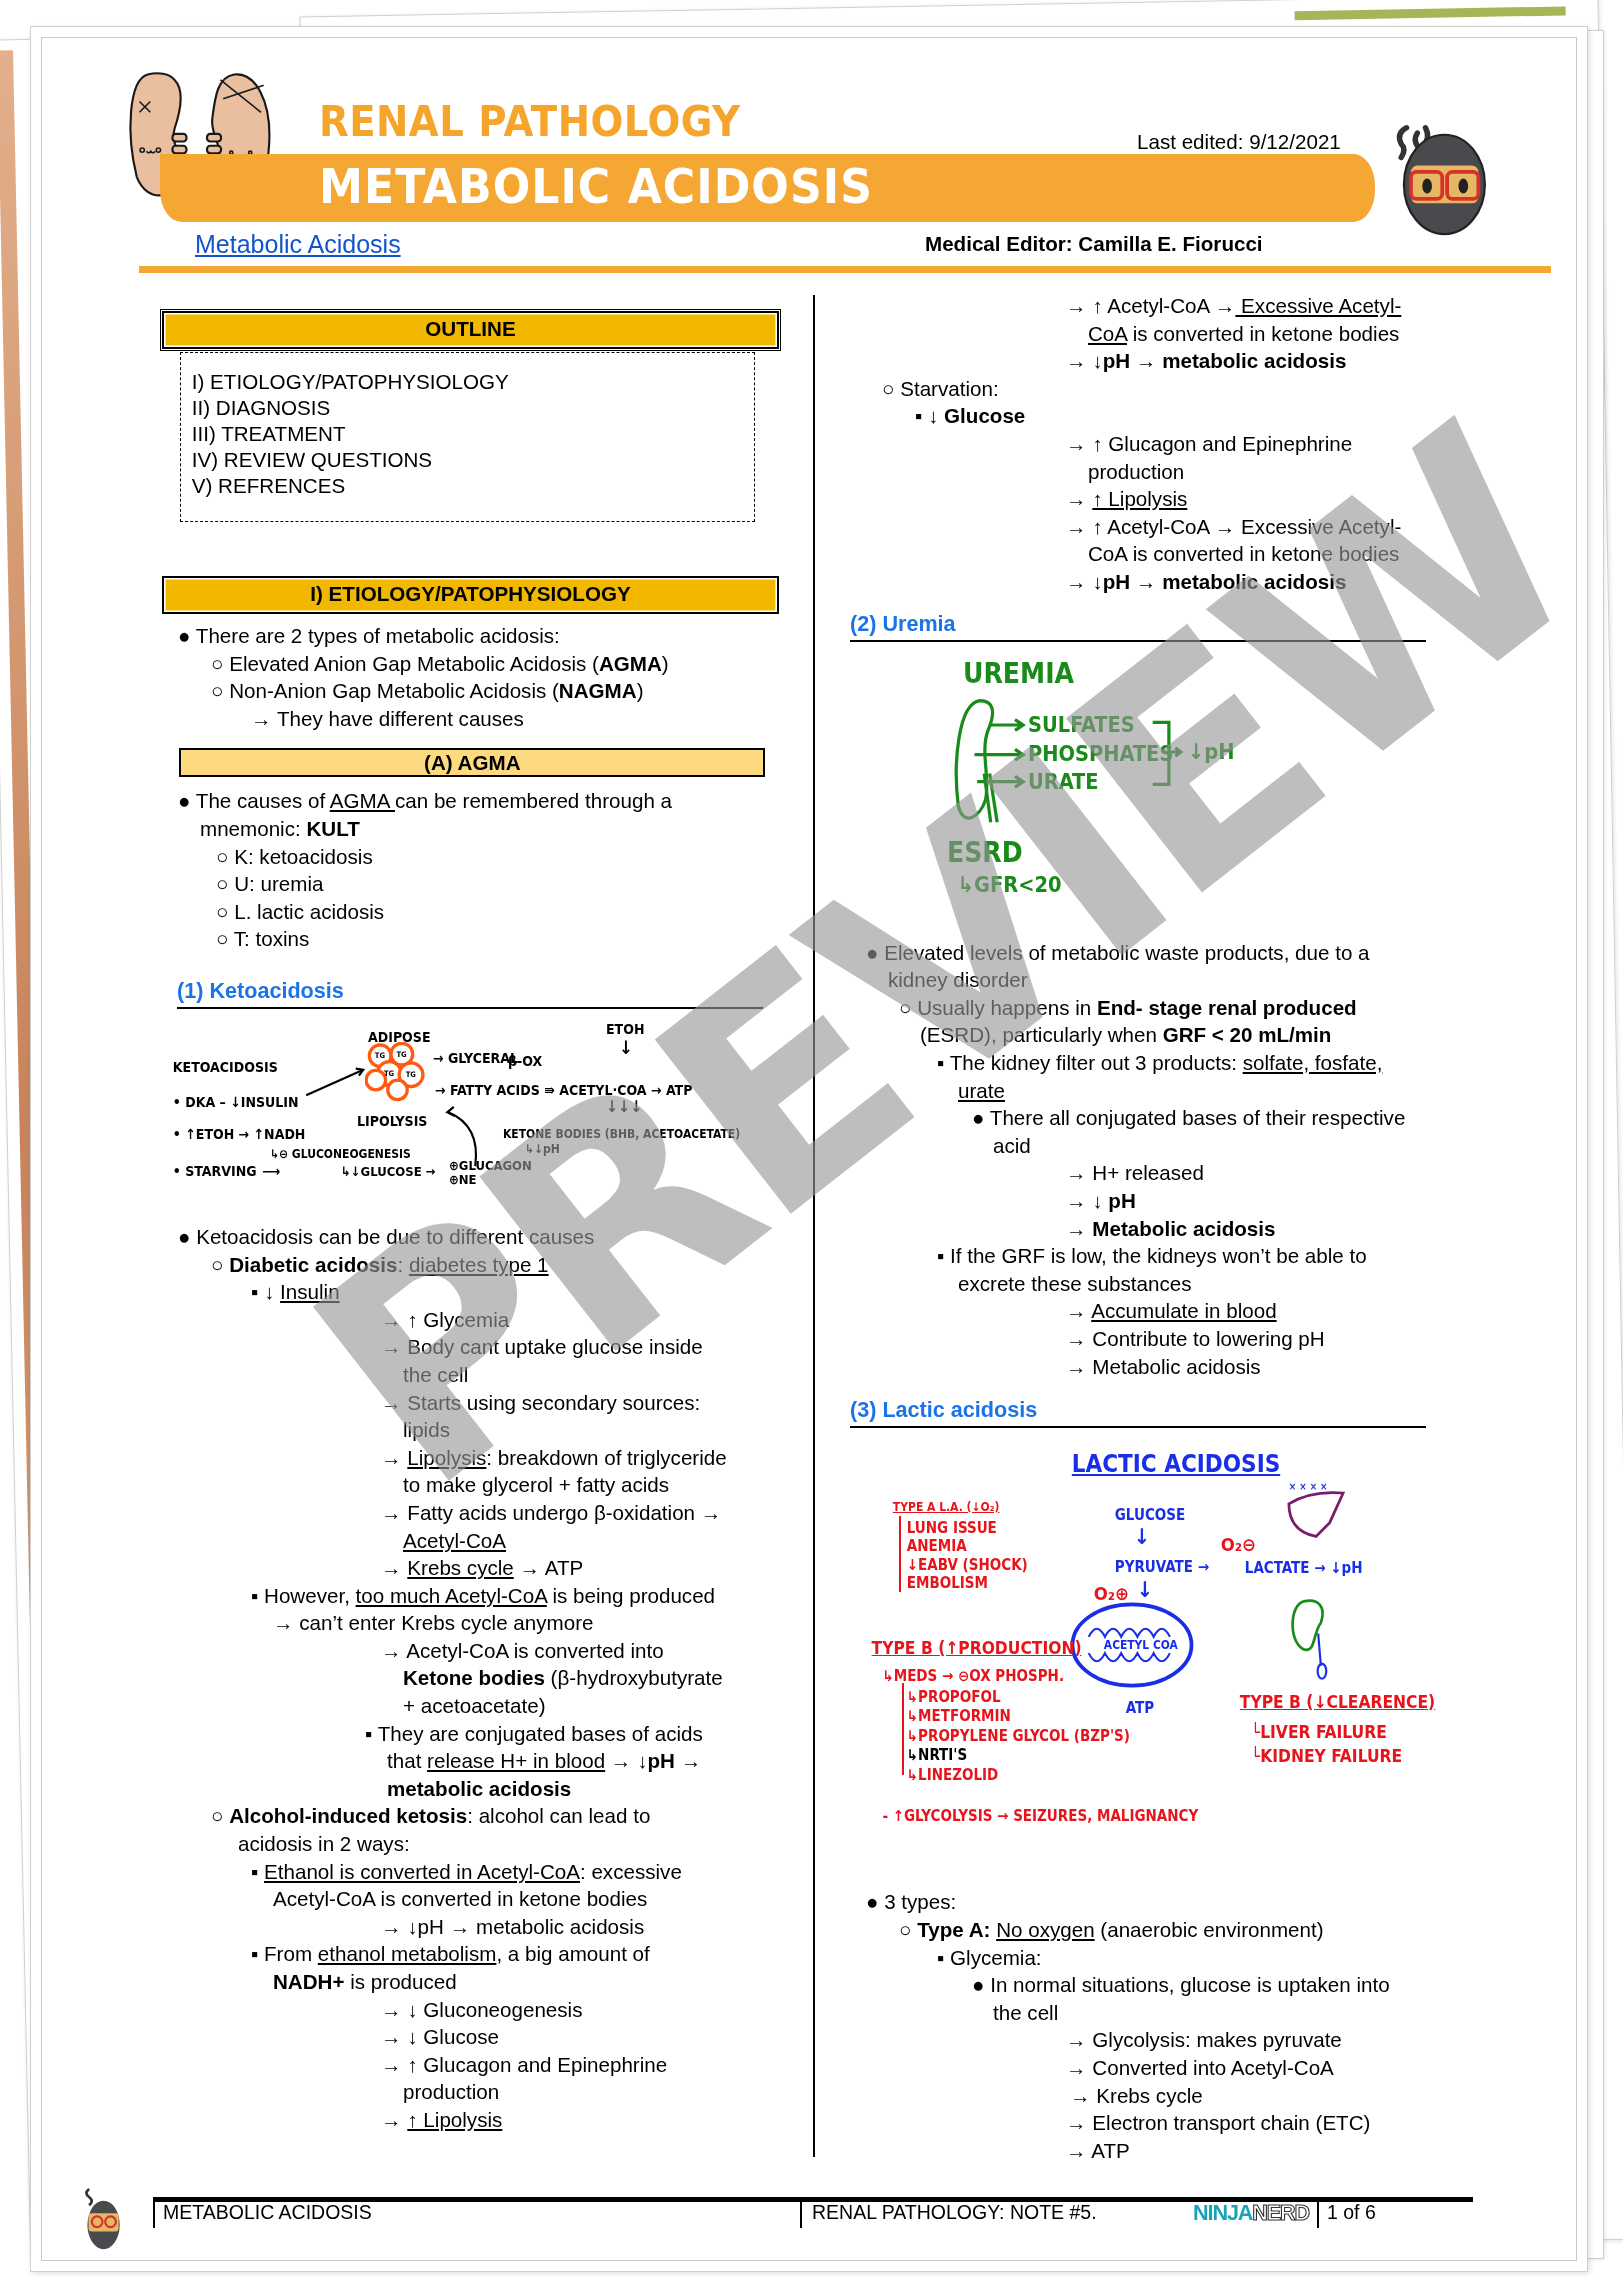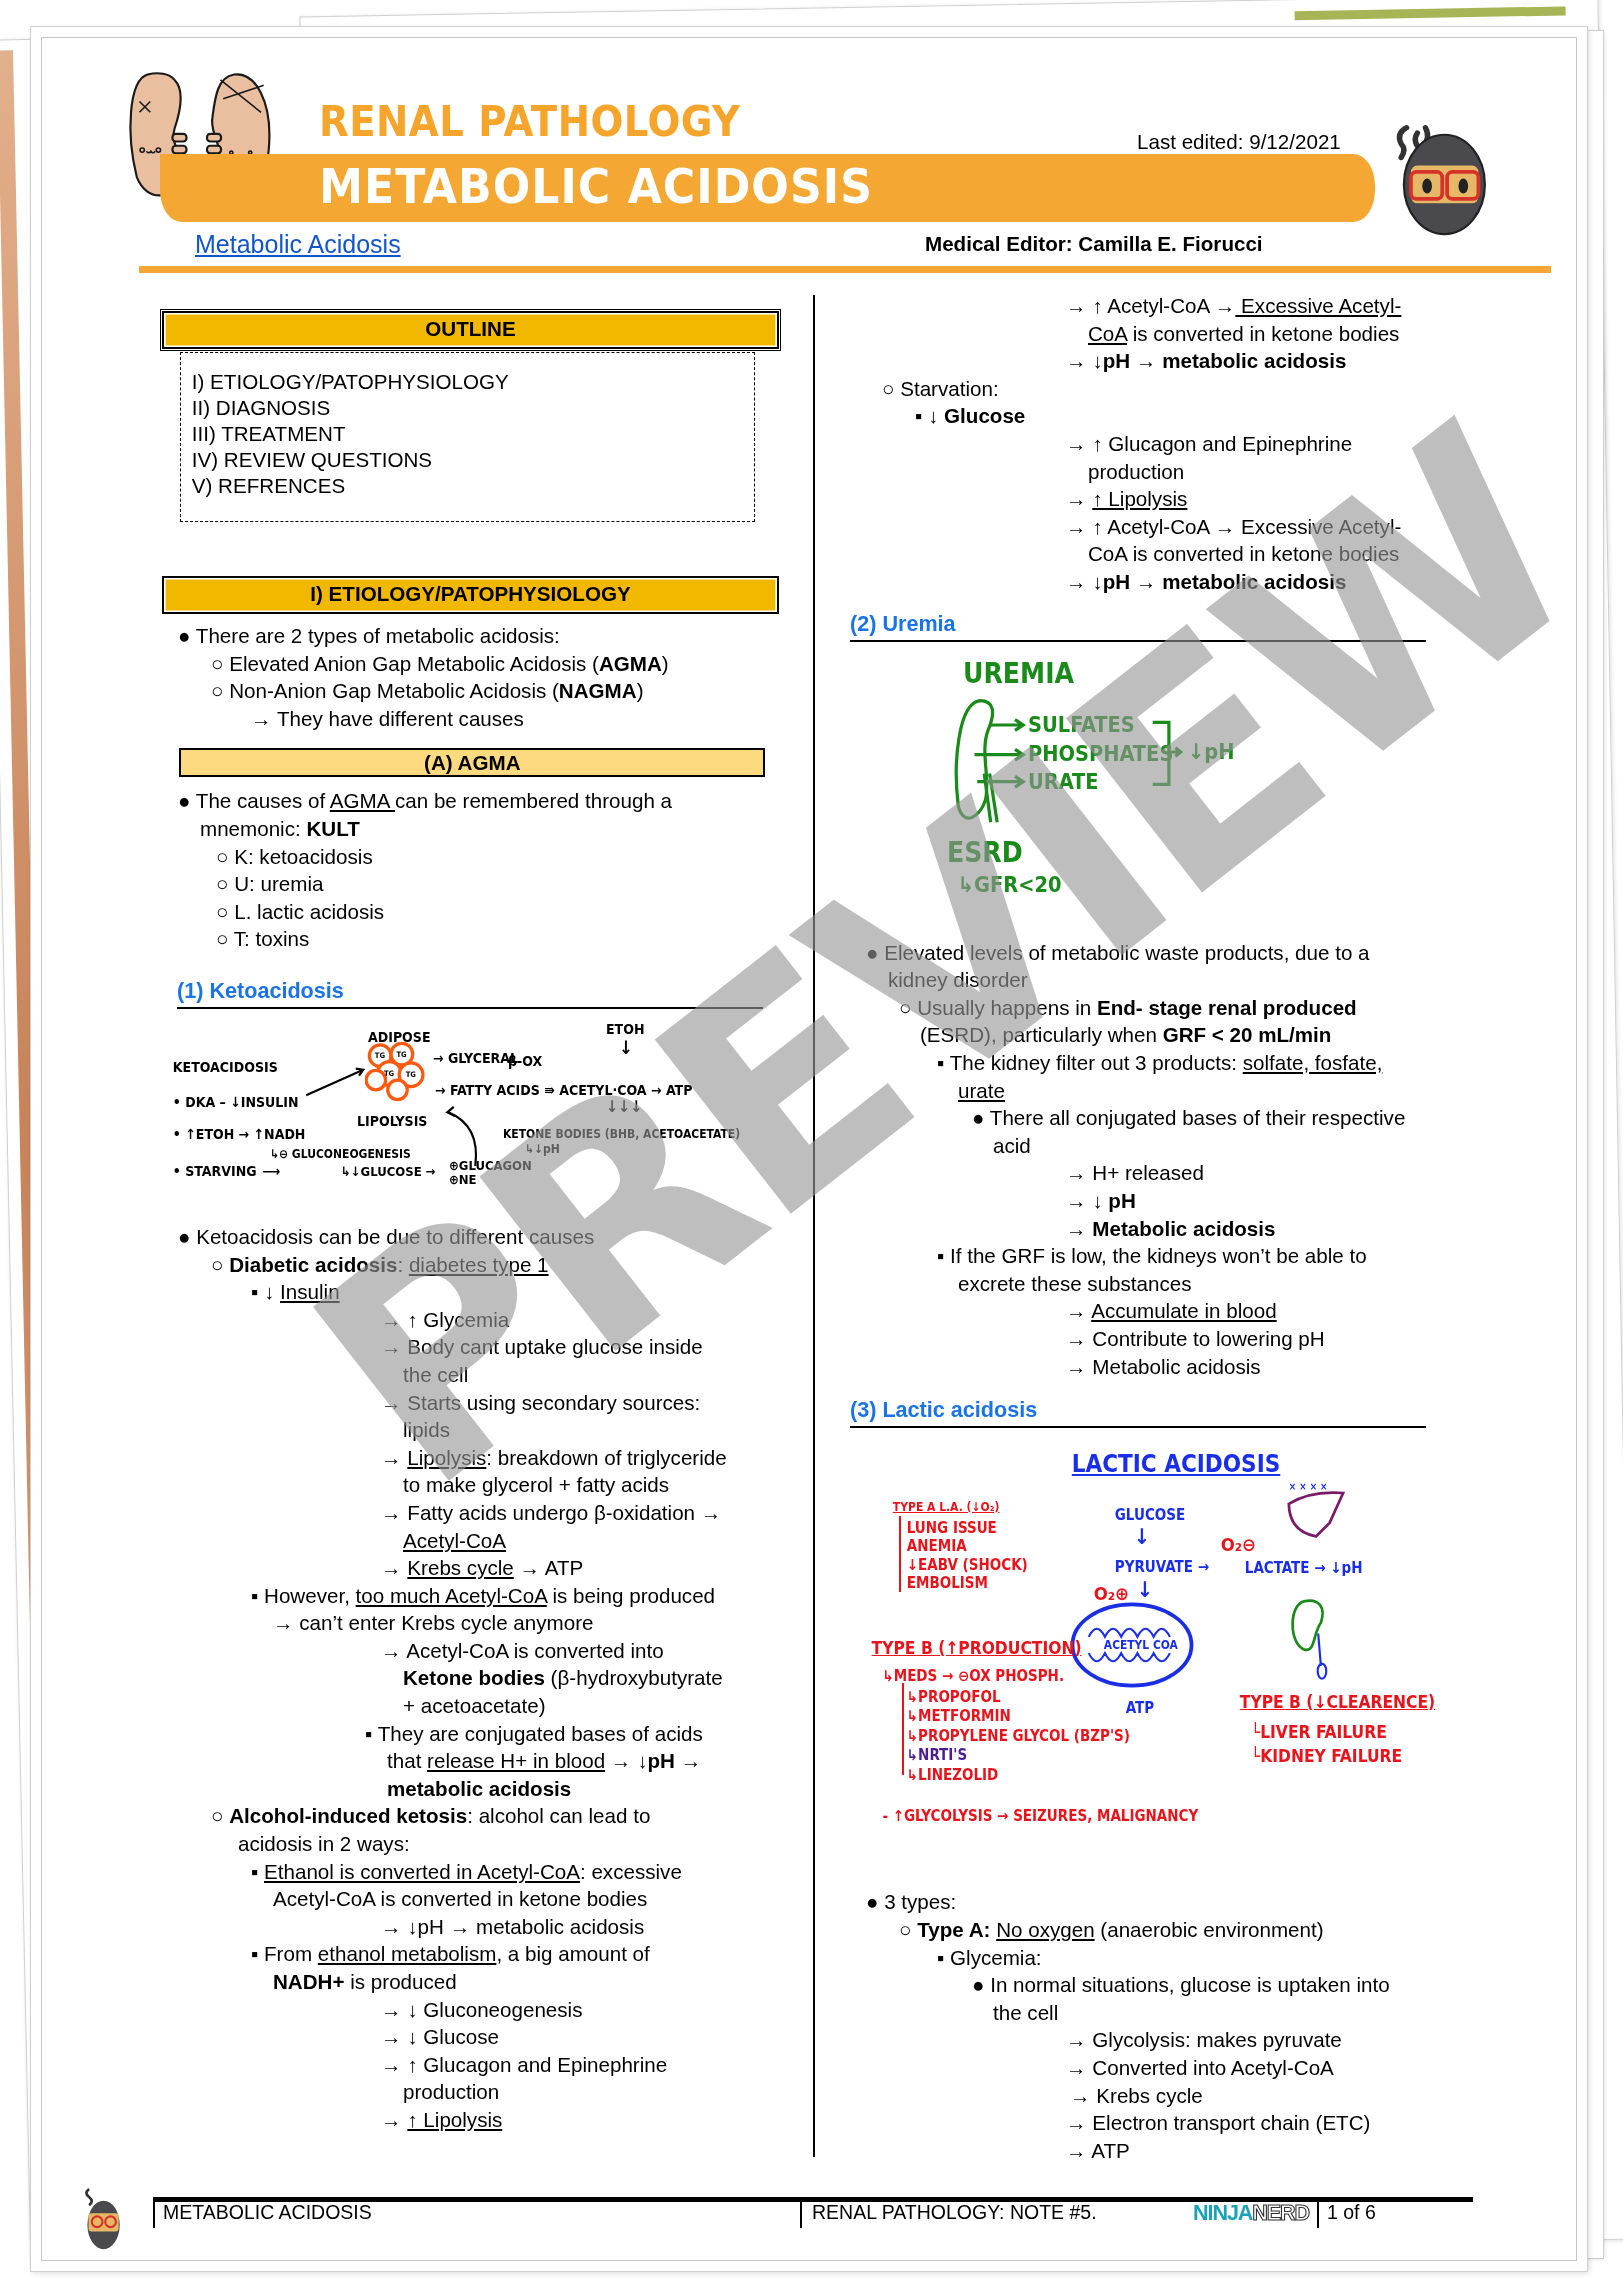--- a/index.html
+++ b/index.html
@@ -314,21 +314,21 @@
         <path d="M40 70 q15 -30 30 0 q15 -30 30 0 q15 -30 30 0 q15 -30 30 0 q15 -30 30 0 M40 100 q15 30 30 0 q15 30 30 0 q15 30 30 0 q15 30 30 0 q15 30 30 0" stroke="#1a2ee8" stroke-width="4" fill="none"></path>
         <text x="68" y="92" fill="#1a2ee8" font-size="22" font-weight="bold">ACETYL COA</text>
       </svg>
     <div class="line" style="left:265px;top:244px;color:#1a2ee8;">ATP</div>
     <div class="line" style="left:10.8px;top:184px;color:#e8141c;font-size:17.3px;text-decoration:underline;">TYPE B (↑PRODUCTION)</div>
     <div class="line" style="left:21.6px;top:212px;color:#e8141c;">↳MEDS → ⊖OX PHOSPH.</div>
     <div style="position:absolute;left:41px;top:233px;width:2.2px;height:92px;background:#e8141c;"></div>
     <div class="line" style="left:46px;top:233px;color:#e8141c;">↳<span>PROPOFOL</span></div>
     <div class="line" style="left:46px;top:252px;color:#e8141c;">↳<span>METFORMIN</span></div>
     <div class="line" style="left:46px;top:272px;color:#e8141c;">↳<span>PROPYLENE GLYCOL (BZP'S)</span></div>
-    <div class="line" style="left:46px;top:291px;color:#4c1d95;">↳<span>NRTI'S</span></div>
+    <div class="line" style="left:46px;top:291px;color:#000000;">↳<span>NRTI'S</span></div>
     <div class="line" style="left:46px;top:311px;color:#e8141c;">↳<span>LINEZOLID</span></div>
     <div class="line" style="left:379px;top:238px;color:#e8141c;font-size:17.3px;text-decoration:underline;">TYPE B (↓CLEARENCE)</div>
     <div class="line" style="left:390px;top:268px;color:#e8141c;font-size:17.3px;">└<span>LIVER FAILURE</span></div>
     <div class="line" style="left:390px;top:292px;color:#e8141c;font-size:17.3px;">└<span>KIDNEY FAILURE</span></div>
     <div class="line" style="left:21.6px;top:352px;color:#e8141c;">- ↑GLYCOLYSIS → SEIZURES, MALIGNANCY</div>
   </div>
 
   <div class="line" style="left:16px;top:1596px;">● <span>3 types:</span></div>
   <div class="line" style="left:49px;top:1624px;">○ <b>Type A:</b> <u>No oxygen</u><span> (anaerobic environment)</span></div>
   <div class="line" style="left:87px;top:1652px;">▪ <span>Glycemia:</span></div>

